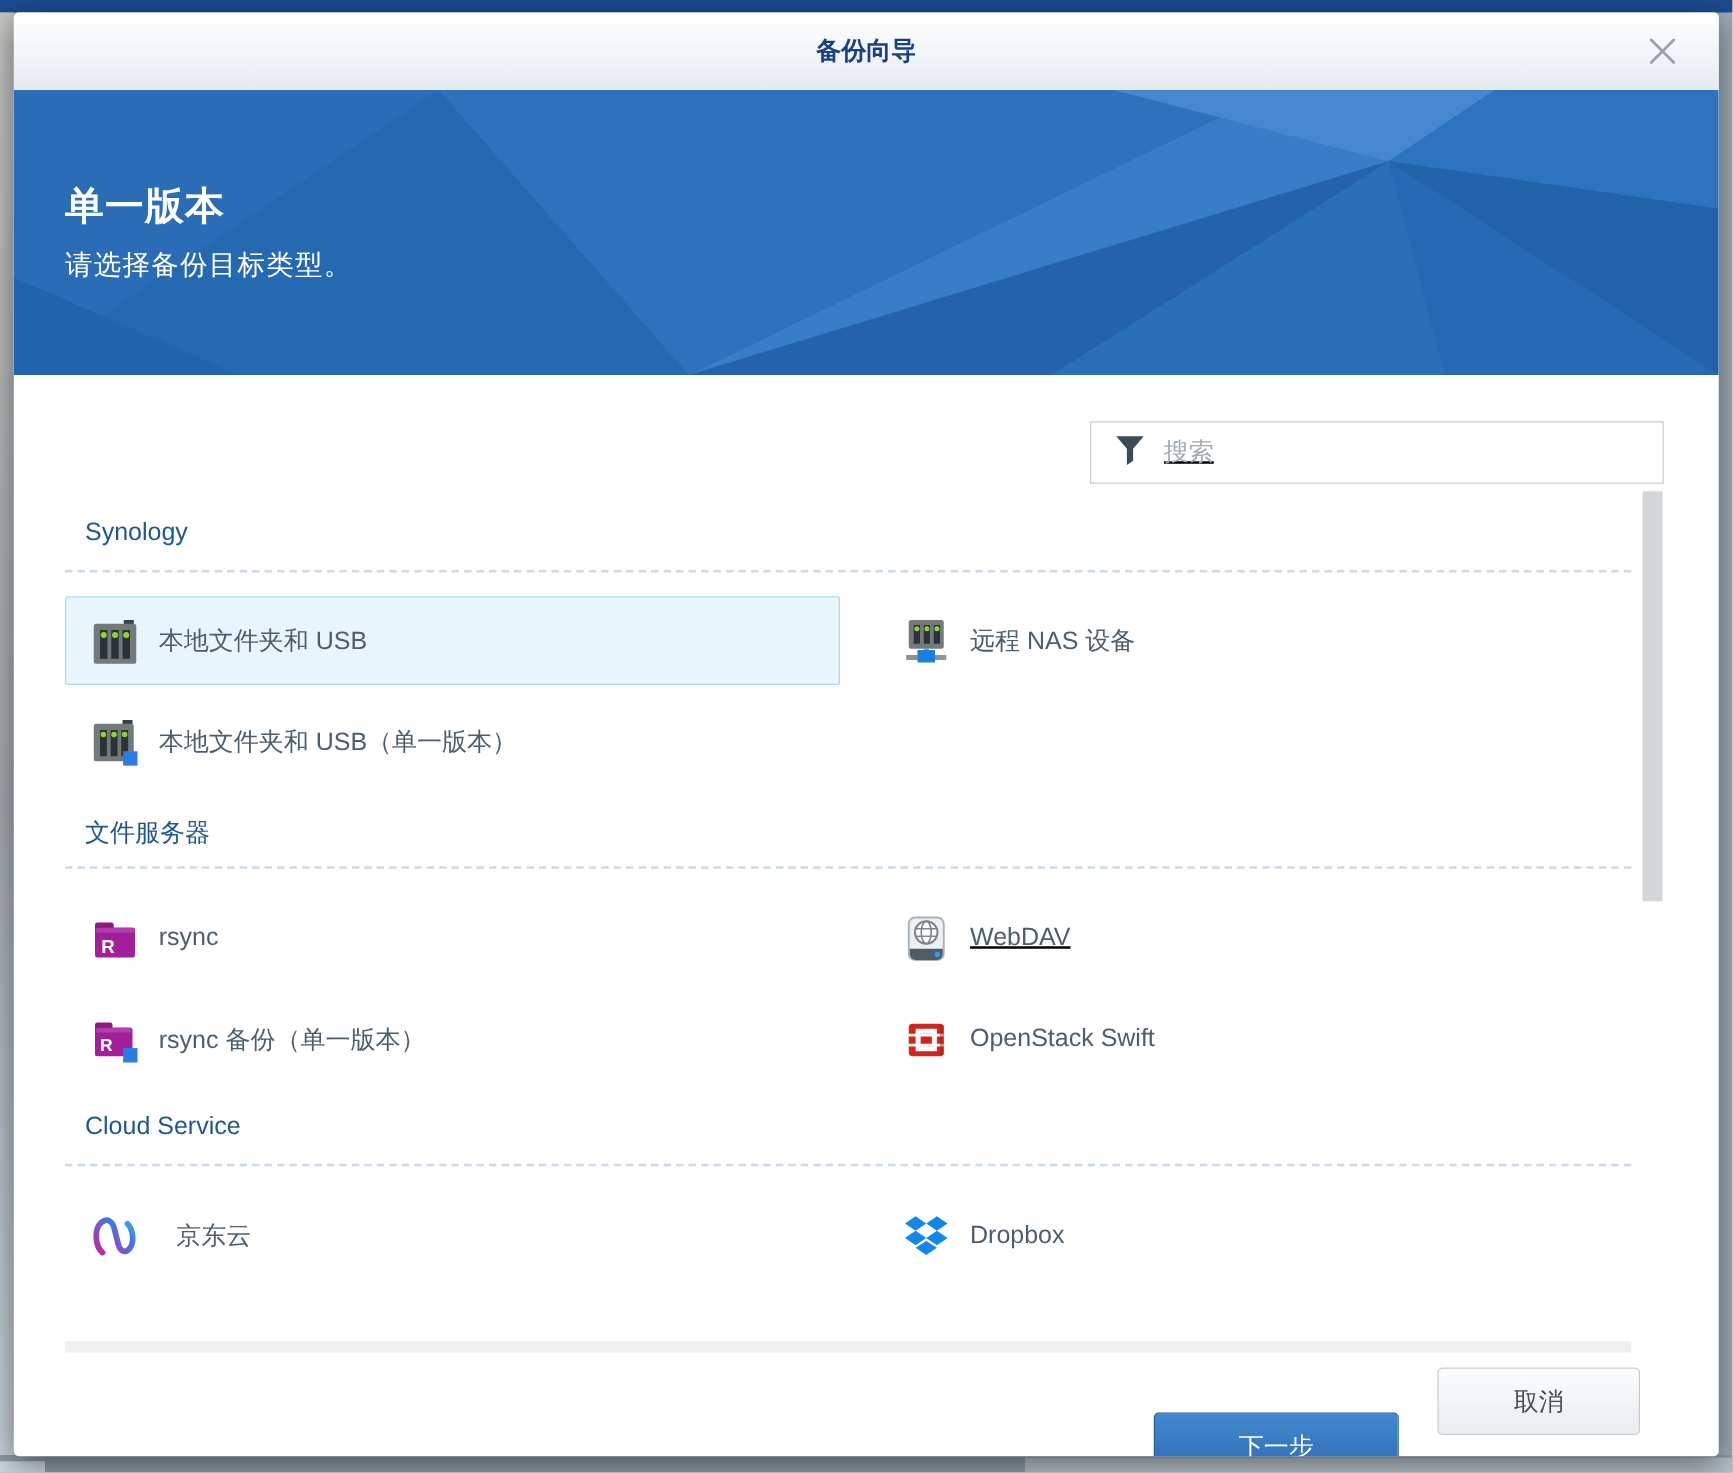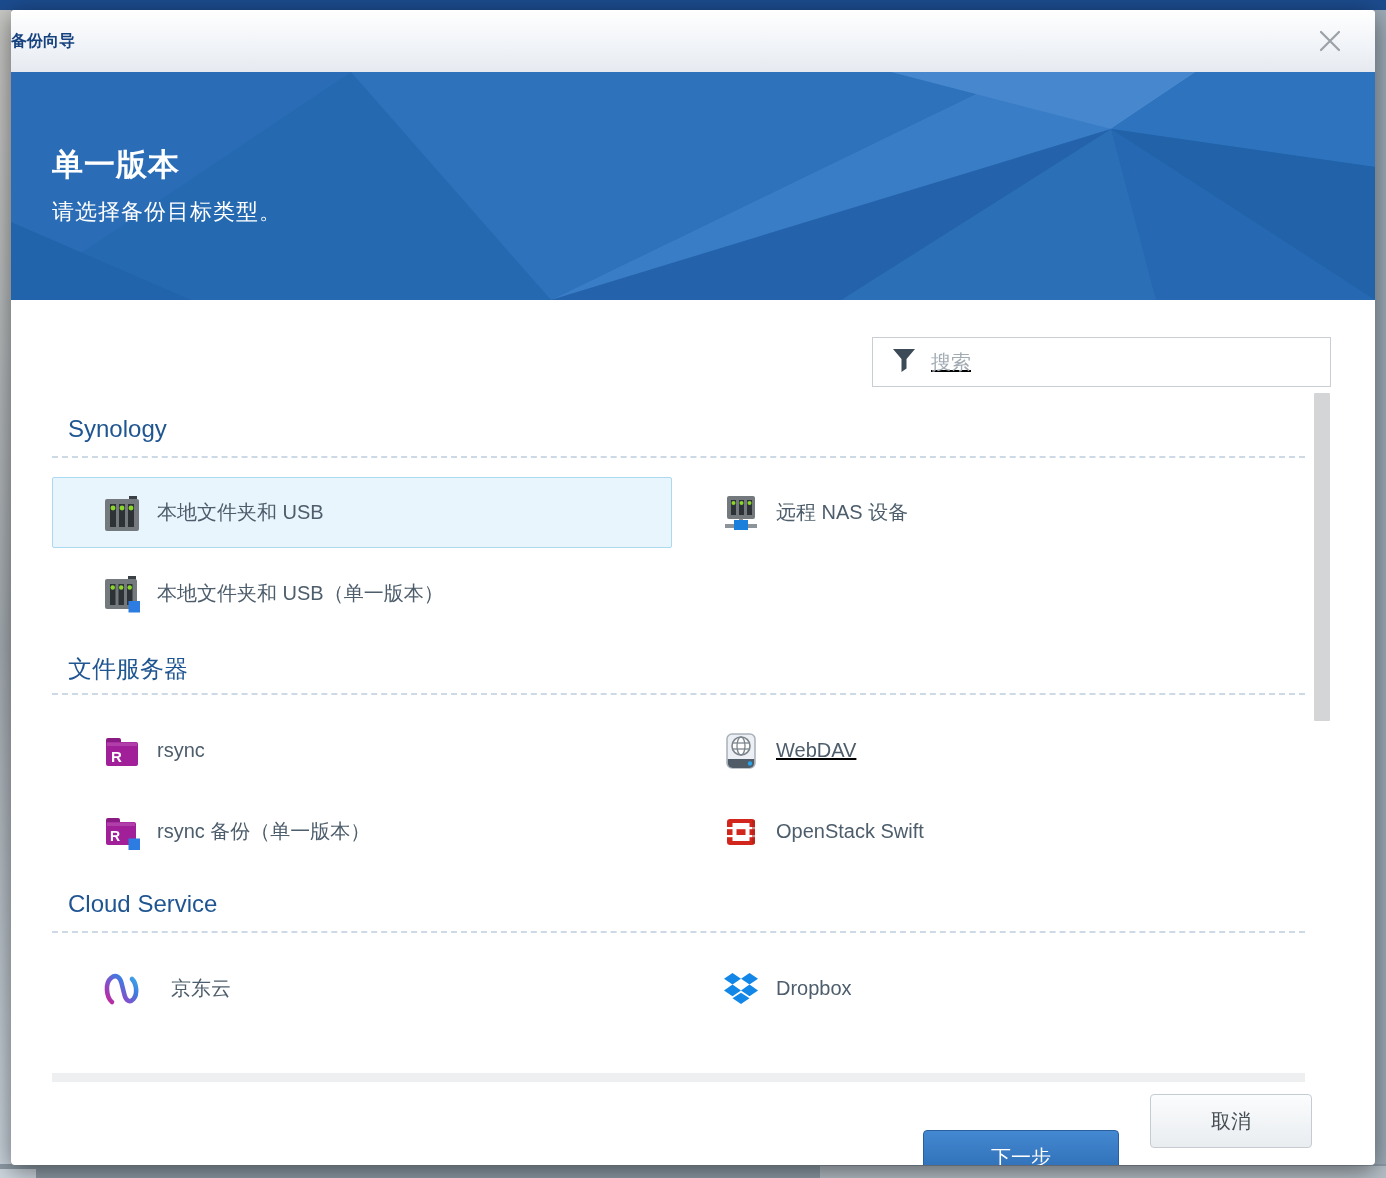--- a/index.html
+++ b/index.html
@@ -20,48 +20,48 @@
     position:absolute; left:11px; top:10px; width:1364px; height:1155px;
     background:#ffffff; border-radius:4px; overflow:hidden;
     box-shadow:0 6px 26px rgba(0,0,0,0.5);
   }
 
   
   .titlebar {
     position:absolute; left:0; top:0; width:100%; height:62px;
     background:linear-gradient(180deg,#ffffff 0%,#f1f4f8 55%,#e6eaf0 100%);
   }
-  .titlebar-title { line-height:62px; font-size:16px; font-weight:bold; color:#16427f; }
+  .titlebar-title { line-height:62px; text-align:center; font-size:20px; font-weight:bold; color:#16427f; }
   .close-btn { position:absolute; right:32px; top:18px; width:26px; height:26px; cursor:pointer; }
 
   
   .banner { position:absolute; left:0; top:62px; width:100%; height:228px; overflow:hidden; }
   .banner svg.banner-art { position:absolute; left:0; top:0; width:100%; height:100%; }
   .banner-text { position:absolute; left:41px; top:72px; color:#ffffff; }
   .banner-title { font-size:31px; font-weight:bold; letter-spacing:1px; }
   .banner-sub   { font-size:22px; margin-top:11px; letter-spacing:1px; }
 
   
   .search-box {
     position:absolute; left:861px; top:327px; width:459px; height:50px;
     border:1px solid #c9ced3; background:#fff;
     display:flex; align-items:center; padding:0 12px 0 18px; gap:14px;text-decoration:underline;
   }
   .search-box input { flex:1; border:none; outline:none; font-size:20px; color:#333; font-family:inherit; background:transparent; }
   .search-box input::placeholder { color:#a2abb3; }
 
   
-  .sec-header { position:absolute; font-size:24px; color:#1f5591; }
+  .sec-header { position:absolute; font-size:20px; color:#1f5591; }
   .divider { position:absolute; left:41px; width:1253px; height:0; border-top:2px dashed #cdd9e5; }
 
   .item {
     position:absolute; display:flex; align-items:center;
     height:71px; width:620px; border:1px solid transparent; border-radius:2px; cursor:pointer;
   }
-  .item.col-l { left:41px;  padding-left:49px; }
+  .item.col-l { left:41px;  padding-left:19px; }
   .item.col-r { left:698px; padding-left:11px; }
   .item.selected { background:#e9f5fc; border-color:#abdaf0; }
   .item-icon { width:40px; height:40px; flex:0 0 40px; }
   .item-icon svg { width:40px; height:40px; display:block; }
   .item-label { margin-left:15px; font-size:20px; color:#4d5d6b; white-space:nowrap; }
 
   .scroll-thumb { position:absolute; left:1303px; top:383px; width:16px; height:328px; background:#d3d5d7; border-radius:1px; }
   .bottom-track { position:absolute; left:41px; top:1063px; width:1253px; height:9px; background:#edeff1; }
 
   

